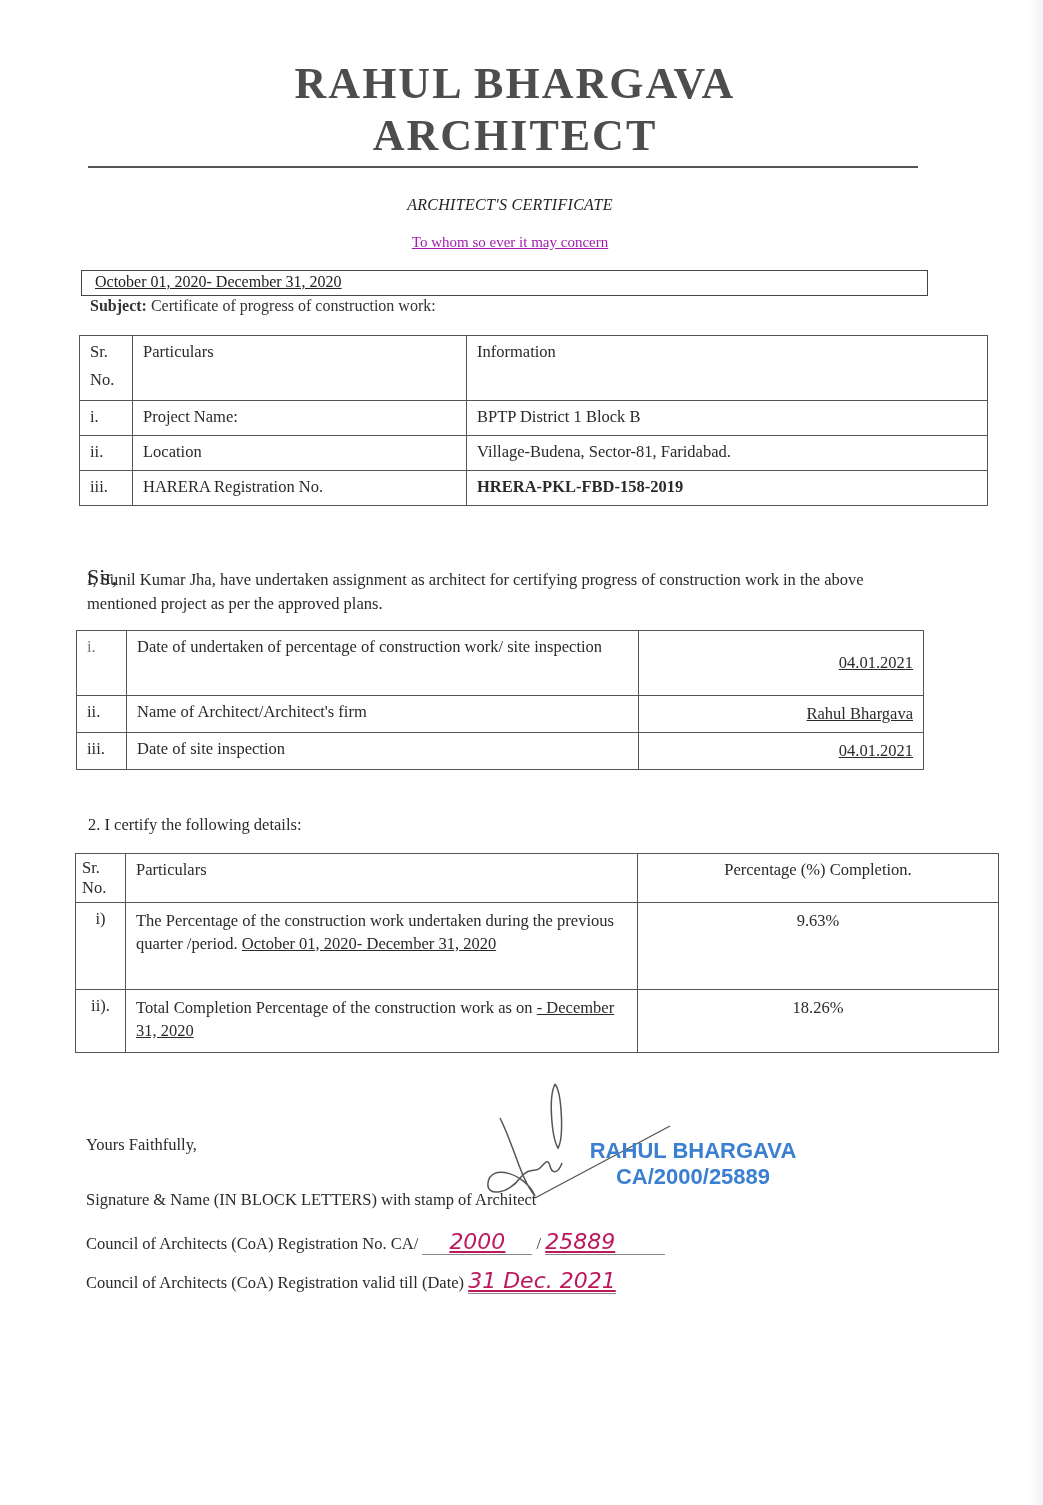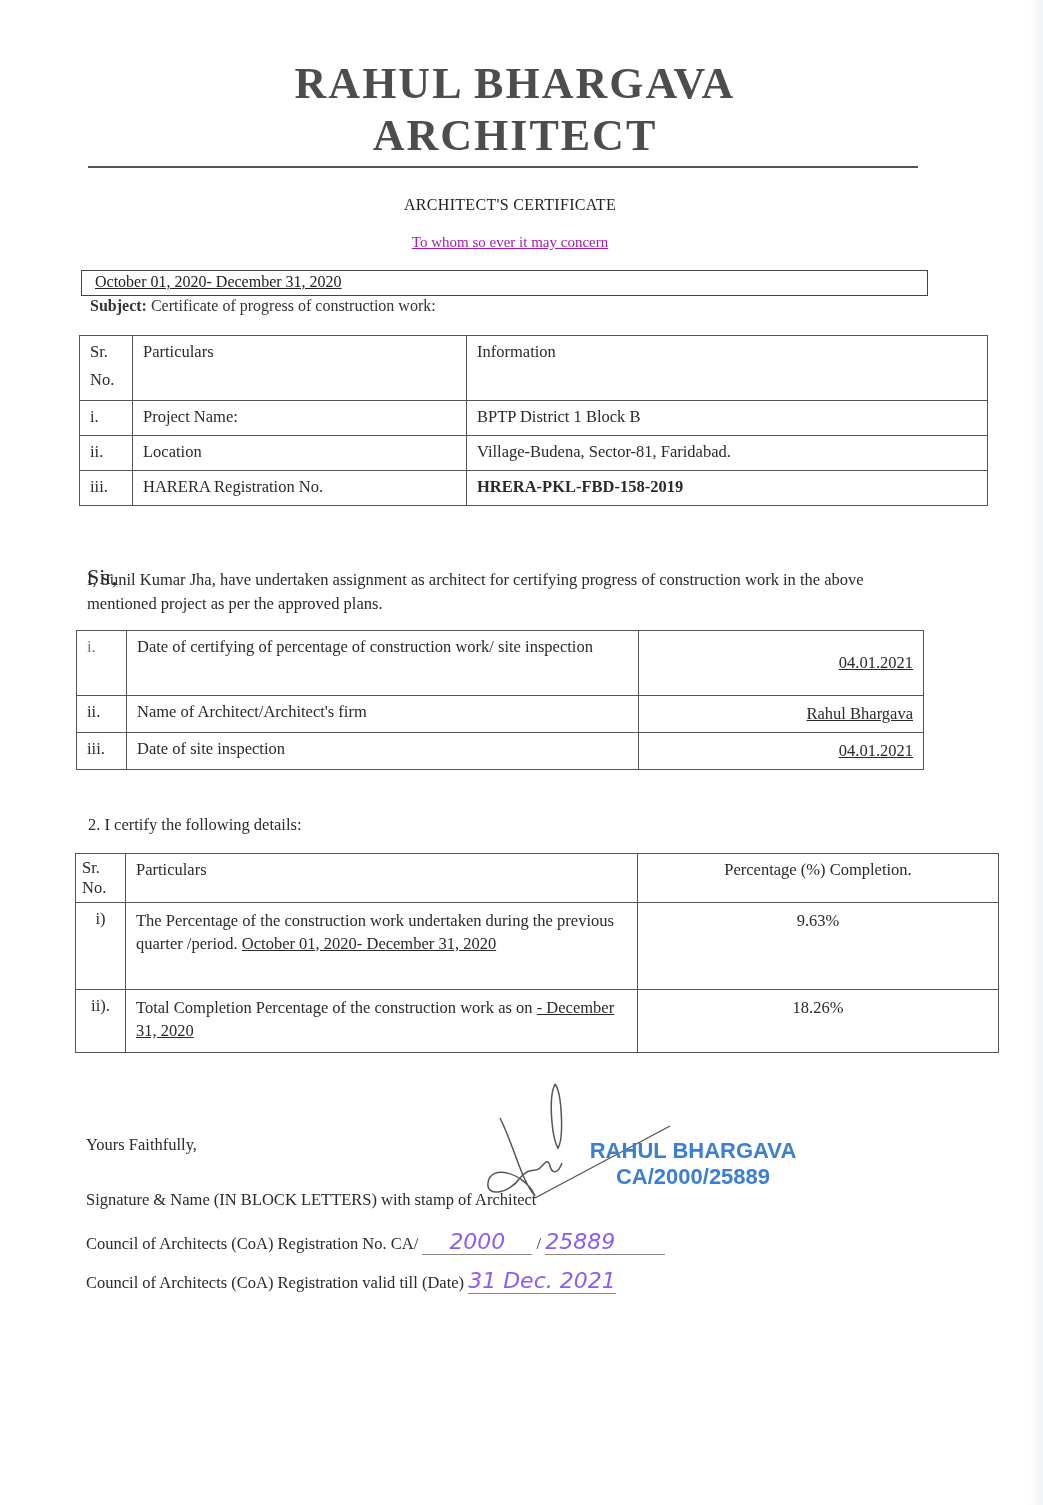--- a/index.html
+++ b/index.html
@@ -5,21 +5,21 @@
   html, body { margin: 0; padding: 0; background: #ffffff; }
   body { width: 1043px; height: 1505px; position: relative; overflow: hidden;
          font-family: "Liberation Serif", "DejaVu Serif", serif; color: #2a2a2a; }
   .right-edge { position: absolute; right: 0; top: 0; width: 14px; height: 1505px;
                 background: linear-gradient(to right, #ffffff, #f1f3f6); }
   .abs { position: absolute; }
   .title { left: 0; width: 1030px; text-align: center; font-weight: bold; color: #4d4d4d;
            letter-spacing: 2px; font-size: 44px; }
   .hrule { left: 88px; width: 830px; top: 166px; height: 2px; background: #555; }
   .center { left: 0; width: 1020px; text-align: center; }
-  .cert-heading { top: 196px; font-size: 16px; color: #222; letter-spacing: 0.3px; }
+  .cert-heading { top: 196px; font-size: 16px; color: #222; letter-spacing: 0.3px; font-style: italic; }
   .concern { top: 234px; font-size: 15px; color: #a21caf; }
   .concern span { text-decoration: underline; }
   .quarter { left: 81px; top: 270px; width: 845px; height: 24px; border: 1.5px solid #444;
              display: flex; font-size: 16px; color: #222; }
   .quarter .c1 { width: 408px; border-right: 1.5px solid #444; padding: 2px 10px; box-sizing: border-box; }
   .quarter .c2 { flex: 1; padding: 2px 13px; box-sizing: border-box; }
   .quarter .c2 span { text-decoration: underline; }
   .subject { left: 90px; top: 297px; font-size: 16px; color: #333; }
   .subject b { font-weight: bold; }
   table { border-collapse: collapse; position: absolute; font-size: 16.5px; color: #2a2a2a; }
@@ -40,21 +40,21 @@
   .t3 td.sr { text-align: center; padding: 4px 3px; line-height: 20px; }
   .t3 .hdr td { height: 34px; }
   .t3 .r1 td { height: 74px; line-height: 23px; }
   .t3 .r2 td { height: 50px; line-height: 23px; }
   .t3 .r3 td { height: 30px; }
   .ul { text-decoration: underline; }
   .yours { left: 86px; top: 1135px; font-size: 16.5px; }
   .sigline { left: 86px; top: 1190px; font-size: 16.5px; }
   .coa1 { left: 86px; top: 1229px; font-size: 16.5px; }
   .coa2 { left: 86px; top: 1268px; font-size: 16.5px; }
-  .hand { font-family: "DejaVu Sans", sans-serif; color: #8b5cf6; font-size: 22px; font-style: italic; }
+  .hand { font-family: "DejaVu Sans", sans-serif; color: #be185d; font-size: 22px; font-style: italic; text-decoration: underline; }
   .blank { display: inline-block; border-bottom: 1px solid #888; }
   .stamp { left: 588px; top: 1138px; width: 210px; text-align: center; color: #3a7fd0;
            font-family: "Liberation Sans", sans-serif; font-weight: bold; font-size: 22px; line-height: 26px; }
   .signature { left: 440px; top: 1078px; width: 260px; height: 130px; }
 </style>
 </head>
 <body>
 
 <div class="right-edge"></div>
 
@@ -105,21 +105,21 @@
 
 <table class="t2">
   <colgroup>
       <col style="width:50px">
       <col style="width:512px">
       <col>
     </colgroup>
   <tbody>
       <tr class="r1">
     <td style="color:#777">i.</td>
-    <td>Date of certifying of percentage of construction work/ site inspection</td>
+    <td>Date of undertaken of percentage of construction work/ site inspection</td>
     <td class="val">04.01.2021</td>
   </tr>
   <tr class="r2">
     <td>ii.</td>
     <td>Name of Architect/Architect's firm</td>
     <td class="val">Rahul Bhargava</td>
   </tr>
   <tr class="r3">
     <td>iii.</td>
     <td>Date of site inspection</td>

